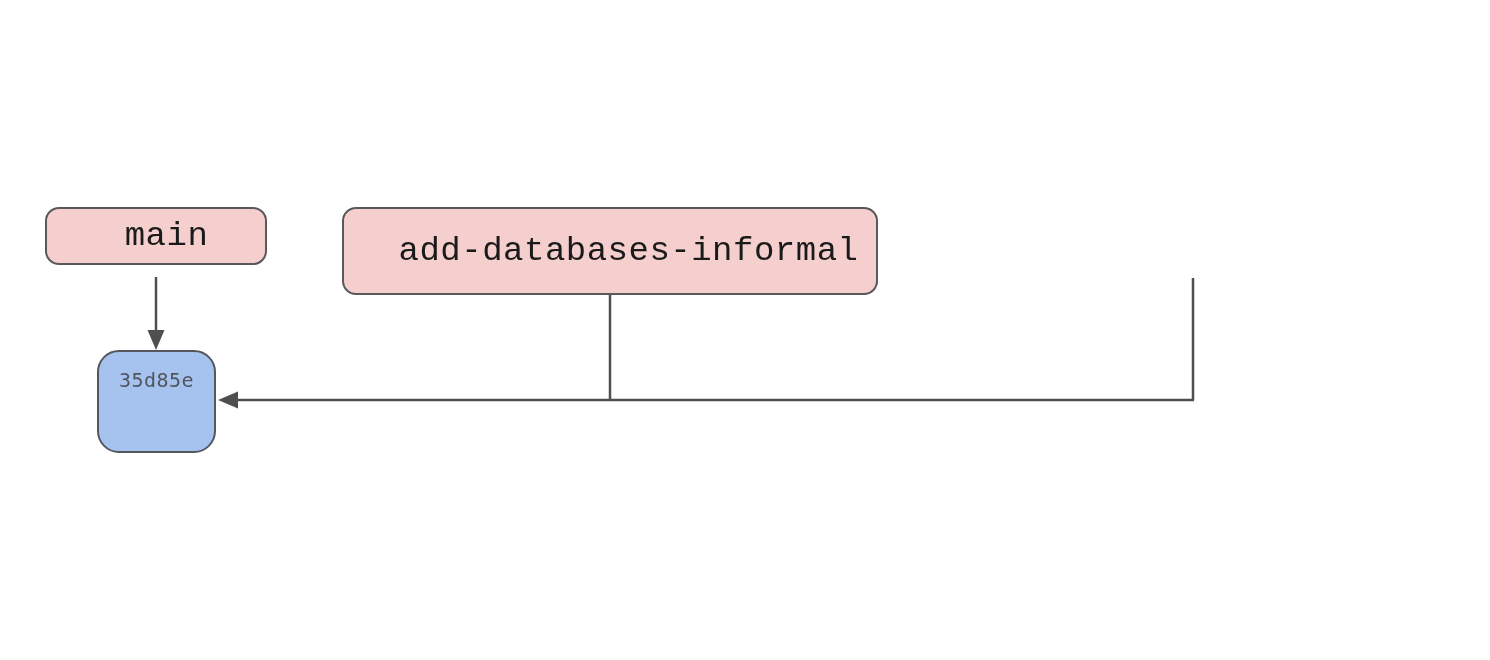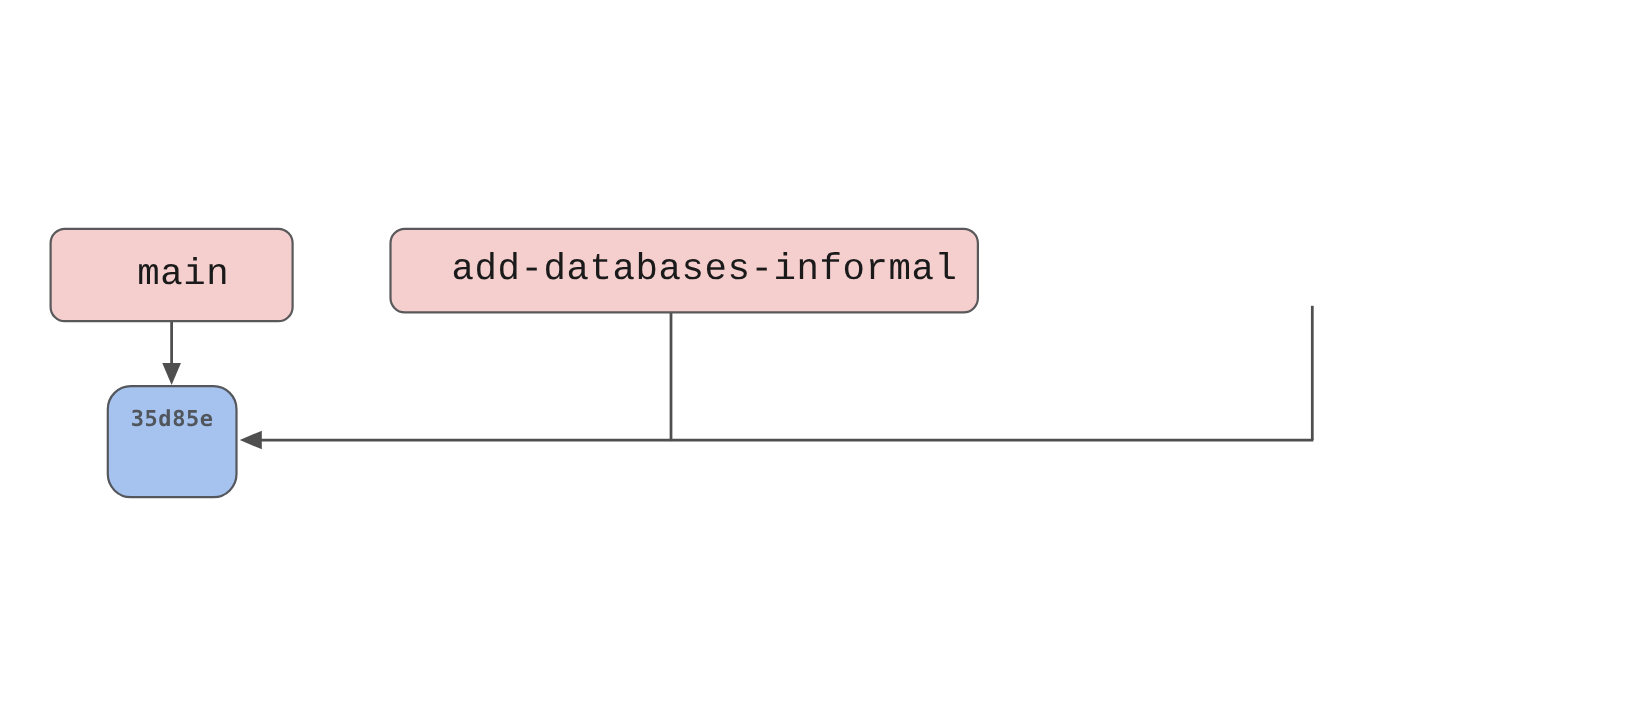--- a/index.html
+++ b/index.html
@@ -38,40 +38,40 @@
     border: 2px solid var(--branch-border, #59595b);
     border-radius: 14px;
     display: flex;
     align-items: center;
     justify-content: center;
     font-size: 34px;
     letter-spacing: 0.5px;
     color: var(--branch-text, #1a1a1a);
     white-space: nowrap;
   }
-  .branch-main     { left: 45px;  top: 207px; width: 222px; height: 86px; padding-left: 21px; }
-  .branch-informal { left: 354px; top: 207px; width: 536px; height: 78px; padding-left: 37px; }
+  .branch-main     { left: 45px;  top: 207px; width: 222px; height: 58px; padding-left: 21px; }
+  .branch-informal { left: 342px; top: 207px; width: 536px; height: 88px; padding-left: 37px; }
   .branch-formal   { left: 935px; top: 207px; width: 517px; height: 70px; }
   .commit-node {
     position: absolute;
     left: 97px;
     top: 350px;
     width: 119px;
     height: 103px;
     box-sizing: border-box;
     background: var(--commit-fill, #a6c3f0);
     border: 2.5px solid var(--commit-border, #54585c);
     border-radius: 22px;
     display: flex;
     justify-content: center;
   }
   .commit-hash {
     margin-top: 16px;
     font-family: "DejaVu Sans Mono", monospace;
-    font-weight: bold;
+    font-weight: normal;
     font-size: 20px;
     letter-spacing: 0.5px;
     color: var(--commit-text, #50565c);
   }
 </style>
 </head>
 <body>
 
 <div class="canvas">
 

